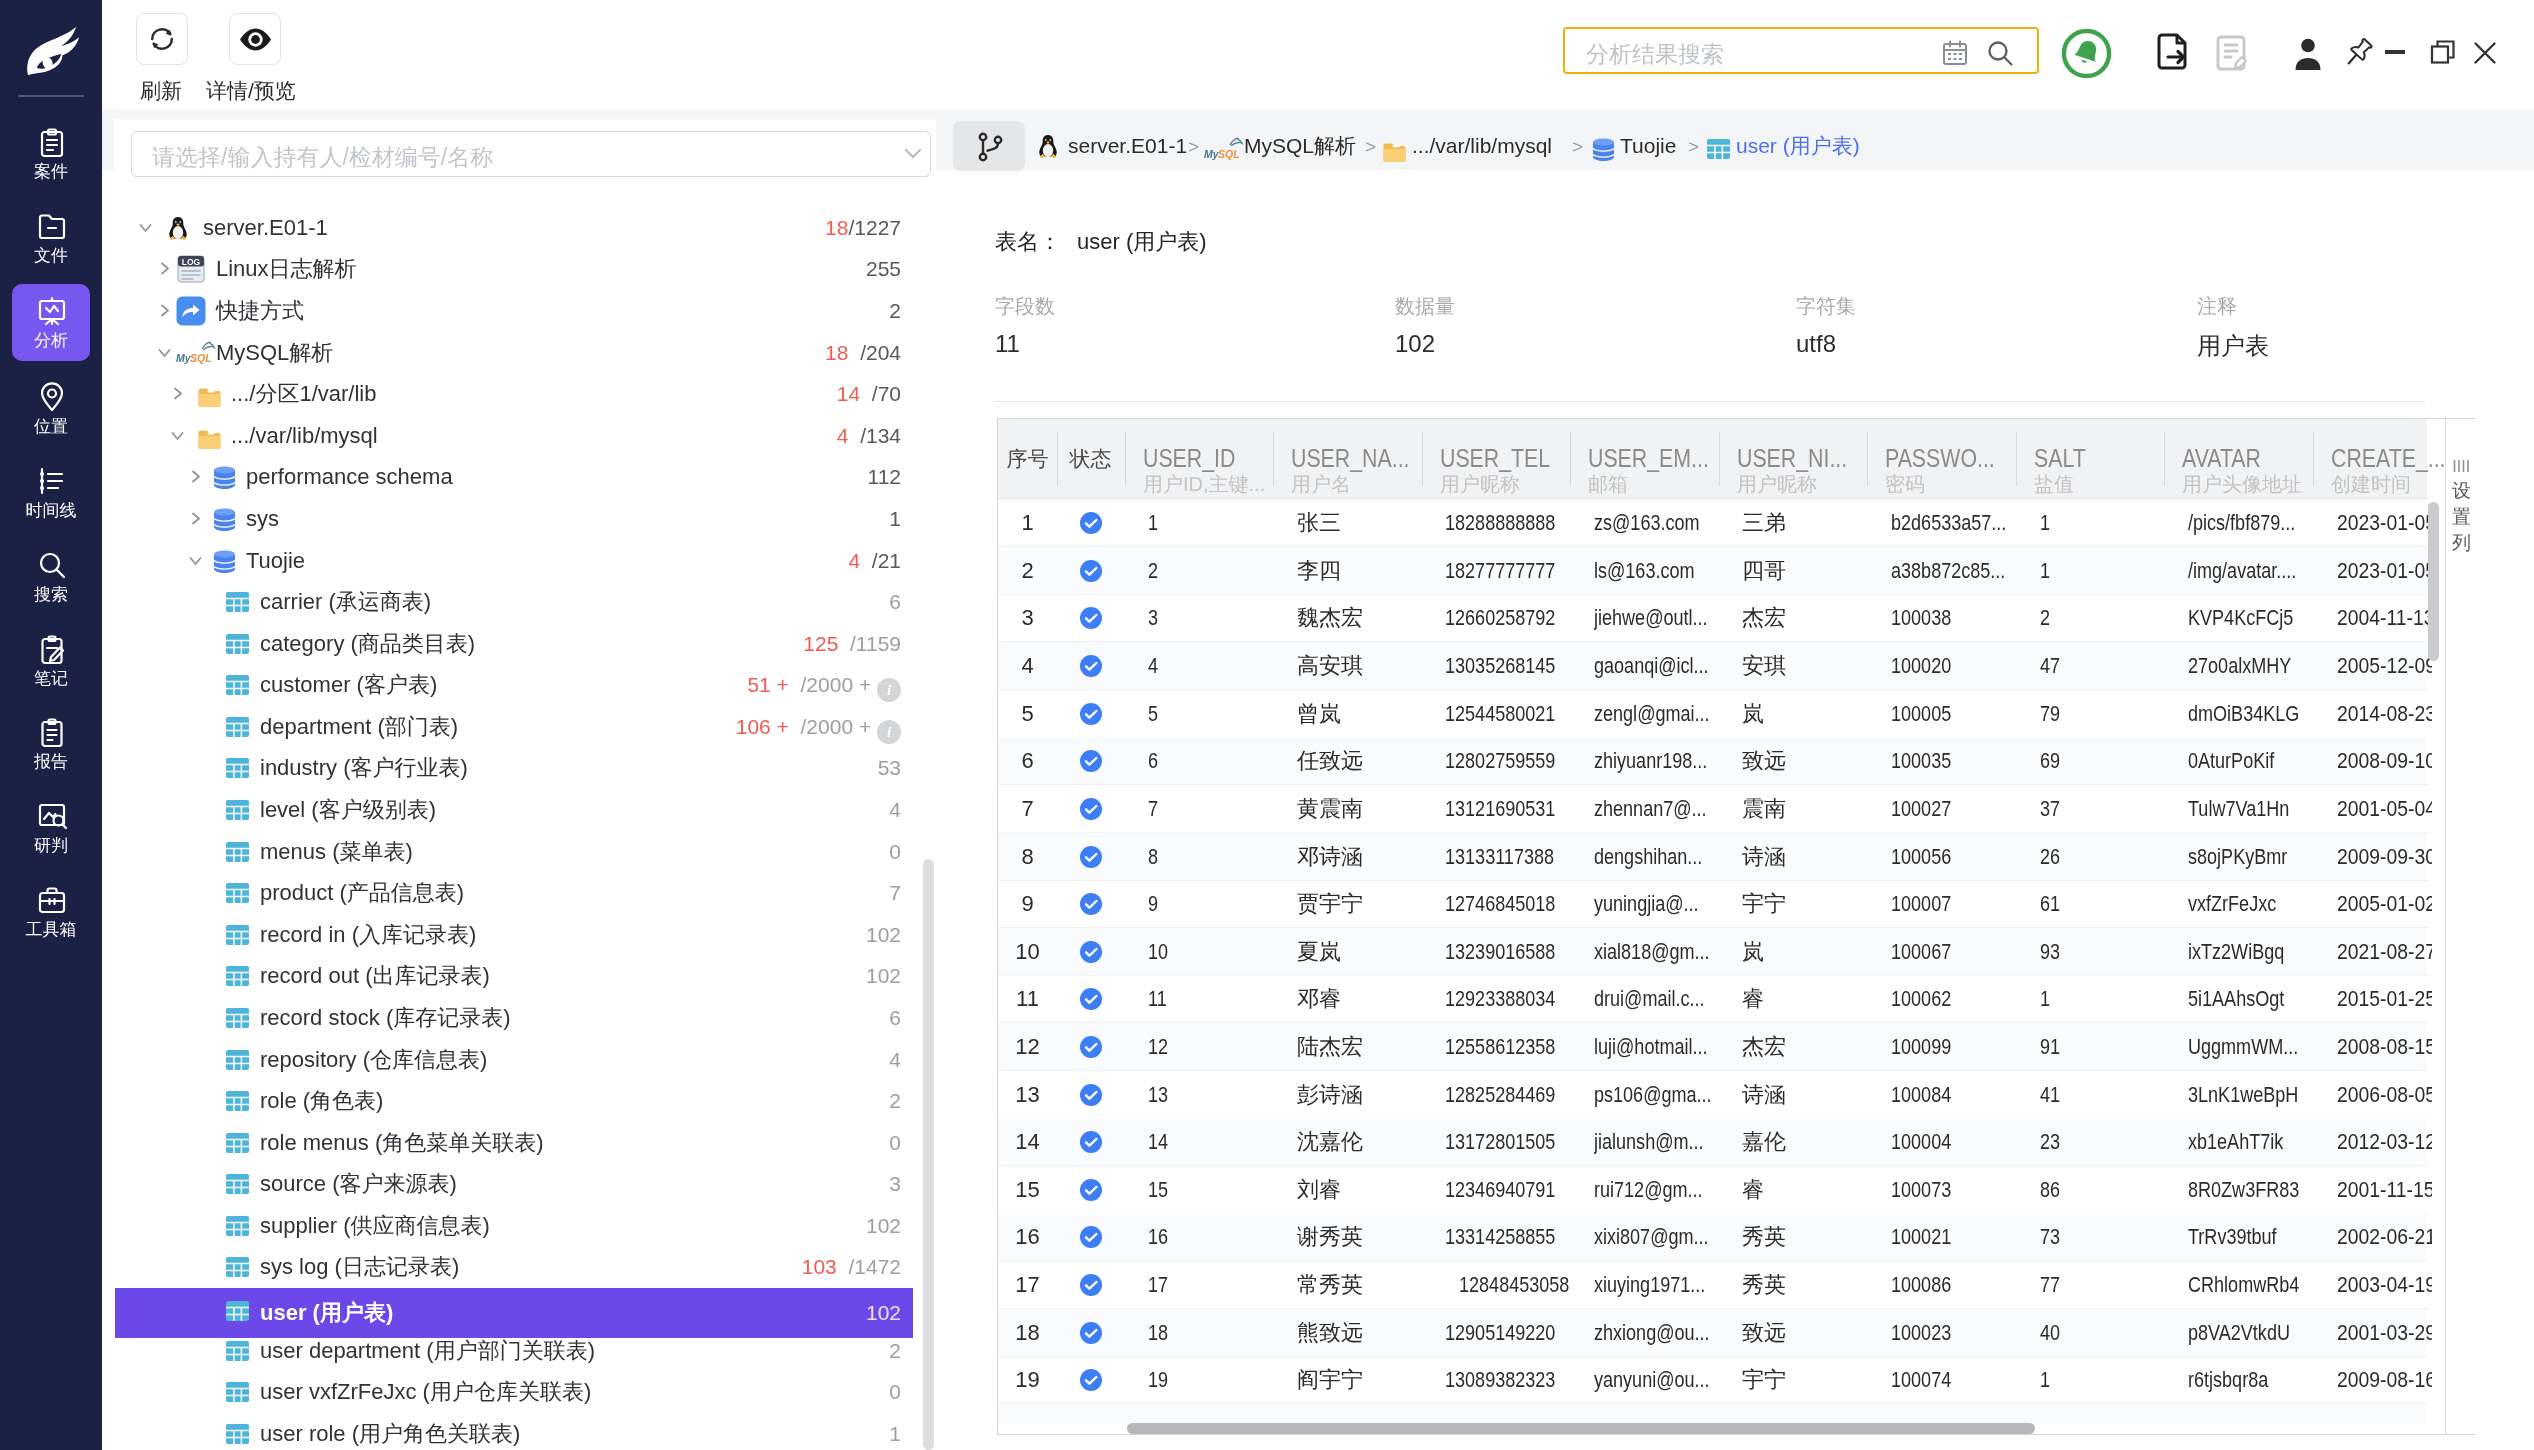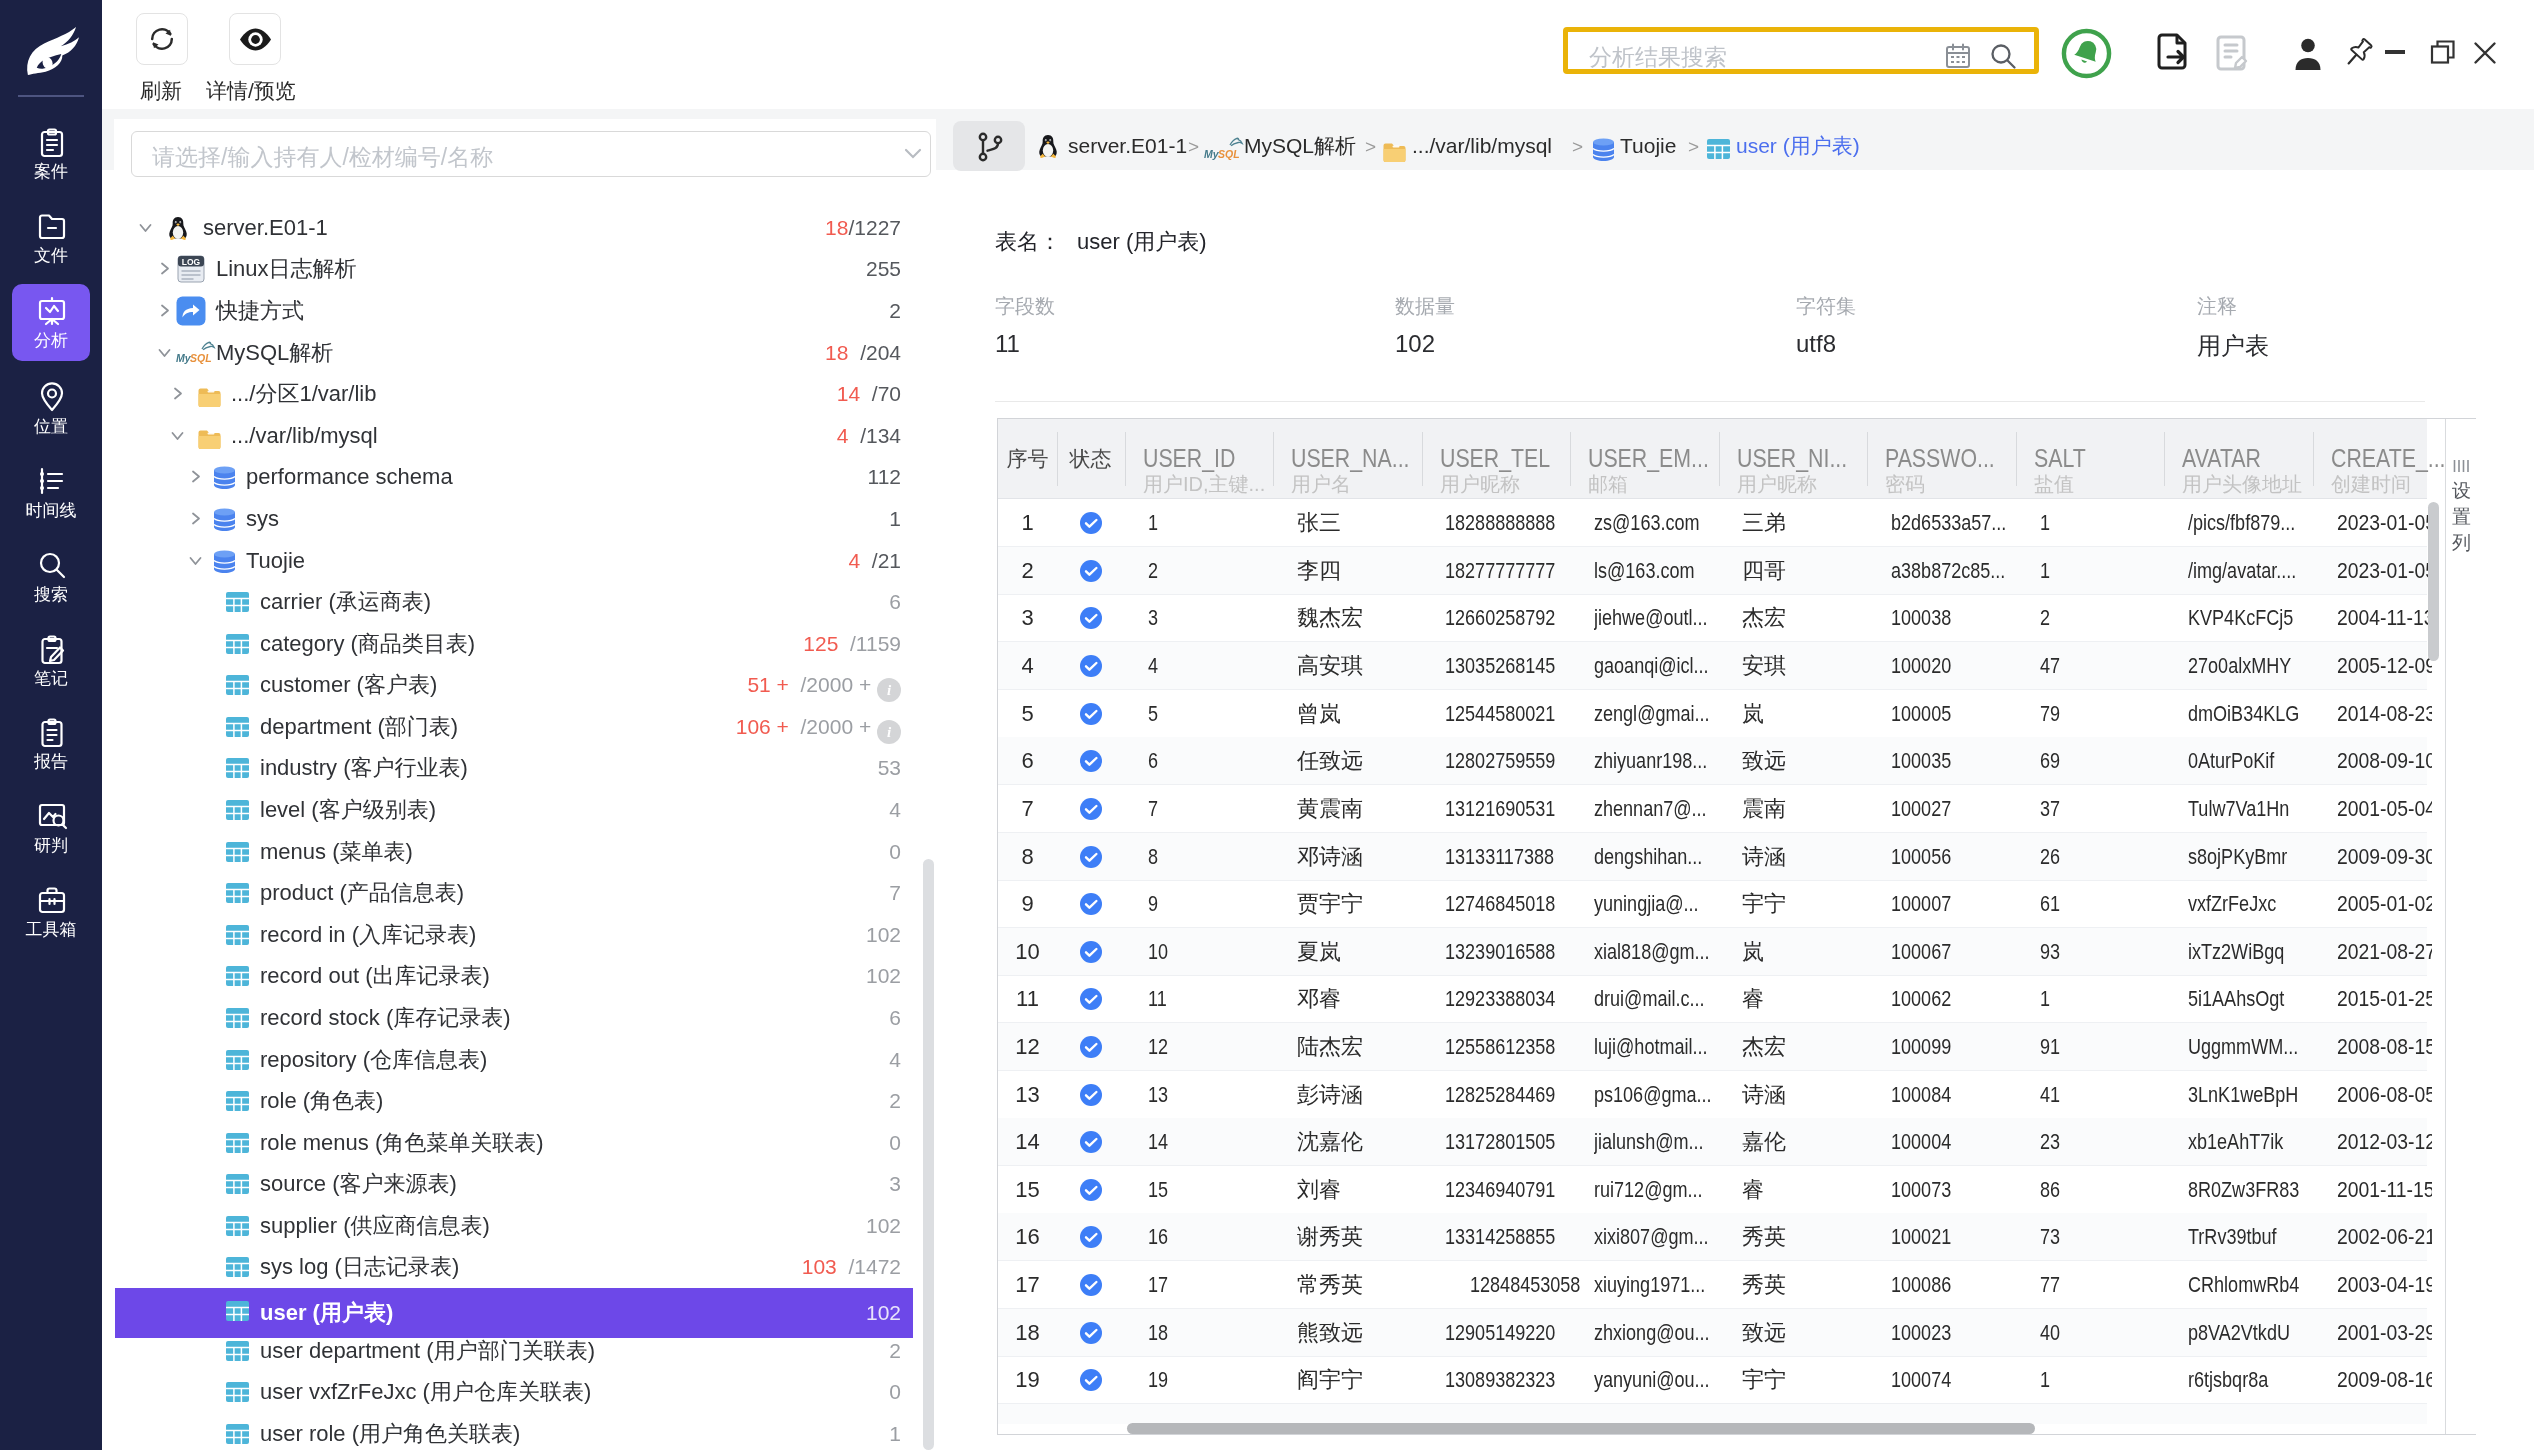--- a/index.html
+++ b/index.html
@@ -6,21 +6,21 @@
  font-family:"Liberation Sans",sans-serif;-webkit-font-smoothing:antialiased;}
 .abs{position:absolute;}
 
 #sidebar{position:absolute;left:0;top:0;width:102px;height:1450px;background:#1b2144;}
 .navlab{position:absolute;width:102px;text-align:center;color:#ffffff;font-size:17px;}
 .navact{position:absolute;left:12px;width:78px;height:77px;background:#7857f0;border-radius:10px;}
 
 #toolbar{position:absolute;left:102px;top:0;width:2432px;height:109px;background:#fff;}
 .tbtn{position:absolute;top:13px;width:52px;height:52px;border:1px solid #e3e3e3;border-radius:8px;}
 .tbtnlab{position:absolute;top:77px;font-size:21px;color:#2b2b2b;white-space:nowrap;}
-#search{position:absolute;left:1563px;top:27px;width:476px;height:47px;border:5px solid #eab308;border-radius:4px;background:#fff;}
+#search{position:absolute;left:1563px;top:27px;width:476px;height:47px;border:2px solid #eab308;border-radius:4px;background:#fff;}
 #search .ph{position:absolute;left:21px;top:10px;font-size:23px;color:#bfc3c9;}
 
 #band{position:absolute;left:102px;top:109px;width:2432px;height:61px;background:#f4f5f6;}
 #treecard{position:absolute;left:114px;top:119px;width:822px;height:1332px;background:#fff;}
 #rightcard{position:absolute;left:947px;top:170px;width:1587px;height:1280px;background:#fff;}
 
 #selinput{position:absolute;left:131px;top:131px;width:800px;height:46px;border:1px solid #d9d9d9;border-radius:6px;background:#fff;}
 #selinput .ph{position:absolute;left:20px;top:10px;font-size:23px;color:#c2c6cc;}
 .trow{position:absolute;left:115px;width:798px;height:42px;font-size:22px;color:#303236;}
 .trow.sel{background:#6d48e8;color:#fff;height:50px !important;font-weight:bold;}
@@ -820,21 +820,21 @@
       <div class="dc" style="left:1190px;width:149px;overflow:hidden"><span class="lat">TrRv39tbuf</span></div>
       <div class="dc" style="left:1339px;width:95px;overflow:hidden"><span class="lat2">2002-06-21</span></div>
     </div>
 <div class="drow" style="top:842px">
       <div class="num" style="left:0;width:59px">17</div>
       <div class="chk" style="left:82px"><svg width="22" height="22" viewBox="0 0 22 22">
           <path d="M6 11.3 l3.4 3.4 L16.4 8" stroke="#fff" stroke-width="2.4" fill="none" stroke-linecap="round" stroke-linejoin="round"></path>
         </svg></div>
       <div class="dc" style="left:150px;width:149px;overflow:hidden"><span class="lat">17</span></div>
       <div class="dc" style="left:299px;width:149px;overflow:hidden">常秀英</div>
-      <div class="dc" style="left:472px;width:149px;overflow:hidden"><span class="lat">12848453058</span></div>
+      <div class="dc" style="left:461px;width:149px;overflow:hidden"><span class="lat">12848453058</span></div>
       <div class="dc" style="left:596px;width:149px;overflow:hidden"><span class="lat">xiuying1971...</span></div>
       <div class="dc" style="left:744px;width:149px;overflow:hidden">秀英</div>
       <div class="dc" style="left:893px;width:149px;overflow:hidden"><span class="lat">100086</span></div>
       <div class="dc" style="left:1042px;width:149px;overflow:hidden"><span class="lat">77</span></div>
       <div class="dc" style="left:1190px;width:149px;overflow:hidden"><span class="lat">CRhlomwRb4</span></div>
       <div class="dc" style="left:1339px;width:95px;overflow:hidden"><span class="lat2">2003-04-19</span></div>
     </div>
 <div class="drow alt" style="top:890px">
       <div class="num" style="left:0;width:59px">18</div>
       <div class="chk" style="left:82px"><svg width="22" height="22" viewBox="0 0 22 22">

